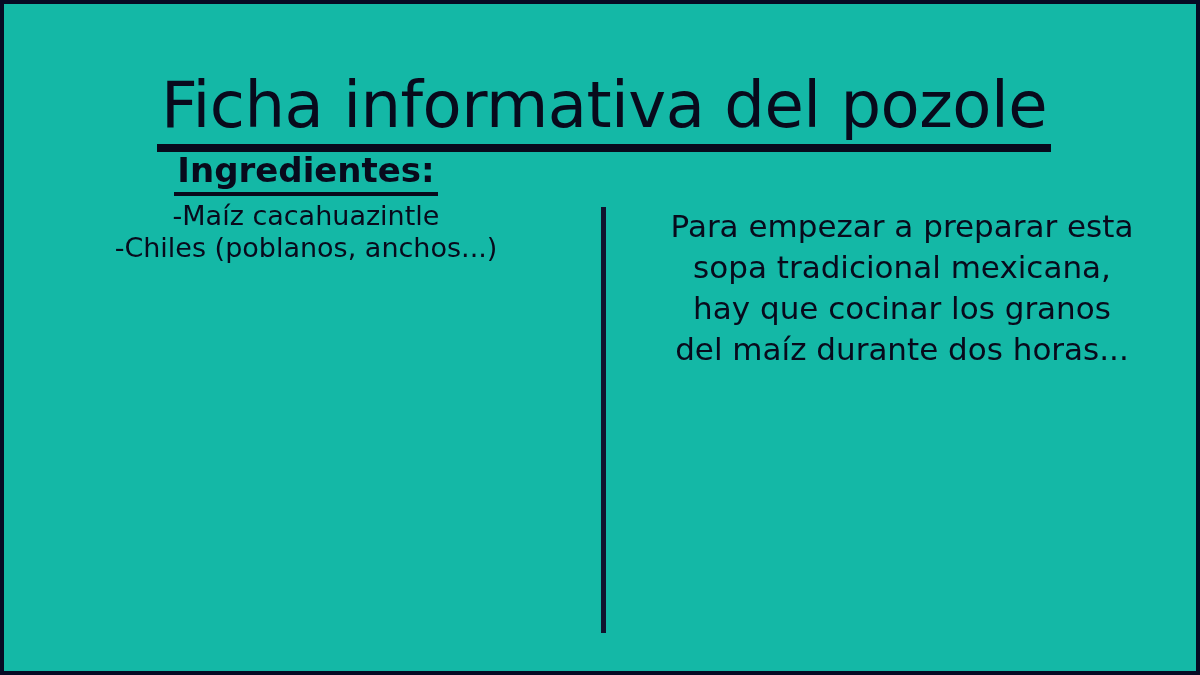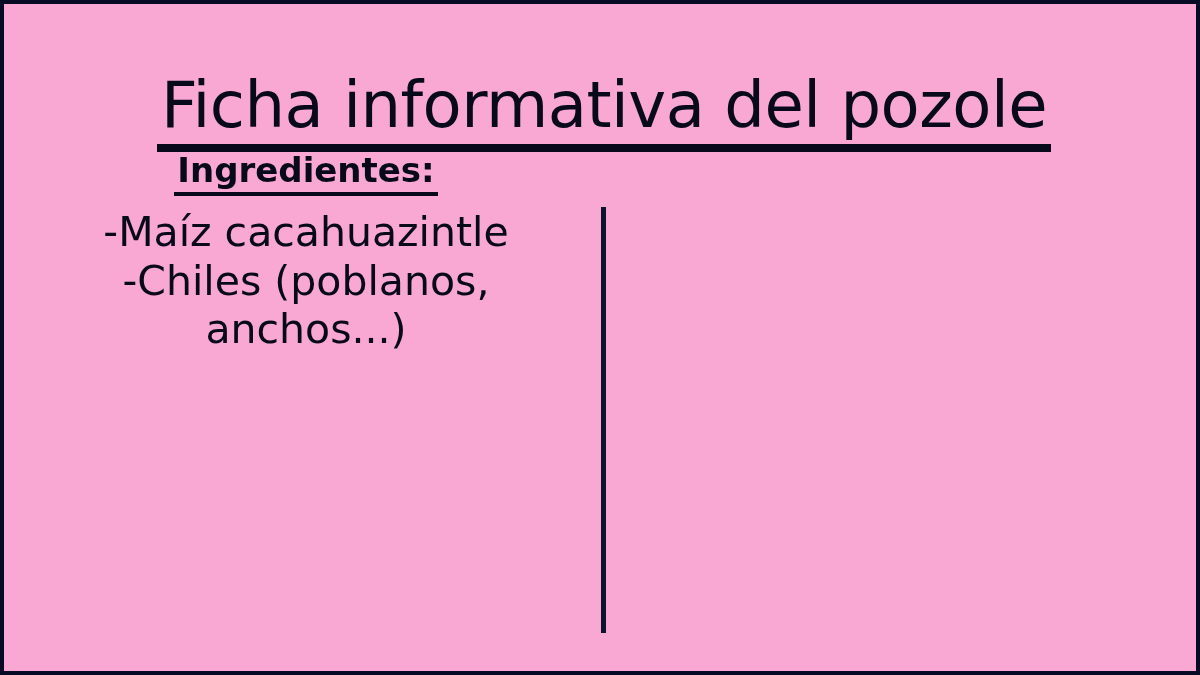--- a/index.html
+++ b/index.html
@@ -70,23 +70,23 @@
     left: 597px;
     top: 203px;
     width: 5px;
     height: 426px;
     background: #10132e;
   }
 
   
   #ingredients-list {
     list-style: none;
-    margin: 12px;
+    margin: 4px;
     padding: 0;
-    font-size: 41px;
+    font-size: 27px;
     line-height: 1.18;
   }
   #ingredients-list li {
     margin: 0;
     padding: 0 34px;
   }
   .ing-0 { margin-top: 62px; }
   .ing-1 { margin-top: 52px; }
   .ing-2 { margin-top: 54px; }
   .ing-3 { margin-top: 56px; }
@@ -96,35 +96,36 @@
     margin: 62px 0 0 0;
     padding: 0 62px;
     font-size: 31px;
     line-height: 1.32;
     text-align: center;
   }
 </style>
 </head>
 <body>
 
-<div id="slide" style="background: #f9a8d4; color: rgb(8, 10, 28); border-color: rgb(6, 10, 36);">
+<div id="slide" style="background: #14b8a6; color: rgb(8, 10, 28); border-color: rgb(6, 10, 36);">
 
   <div id="title-wrap">
     <h1 id="slide-title">Ficha informativa del pozole</h1>
   </div>
 
   <div id="divider"></div>
 
   <div id="columns">
 
     <div class="column">
       <h2 class="col-heading">Ingredientes:</h2>
       <ul id="ingredients-list">
         <li class="ing-0">-Maíz cacahuazintle</li>
         <li class="ing-1">-Chiles (poblanos, anchos...)</li>
       </ul>
     </div>
 
     <div class="column">
+      <p id="prep-text">Para empezar a preparar esta sopa tradicional mexicana, hay que cocinar los granos del maíz durante dos horas...</p>
     </div>
 
   </div>
 </div>
 
 </body></html>

